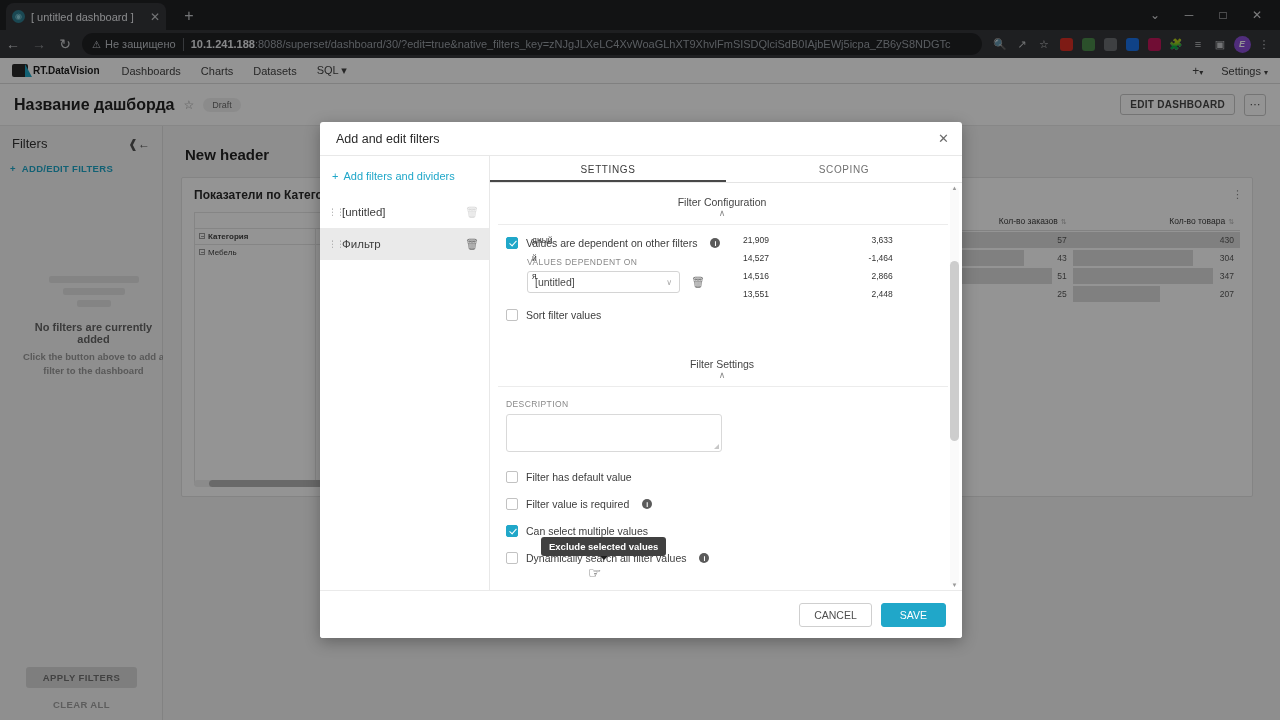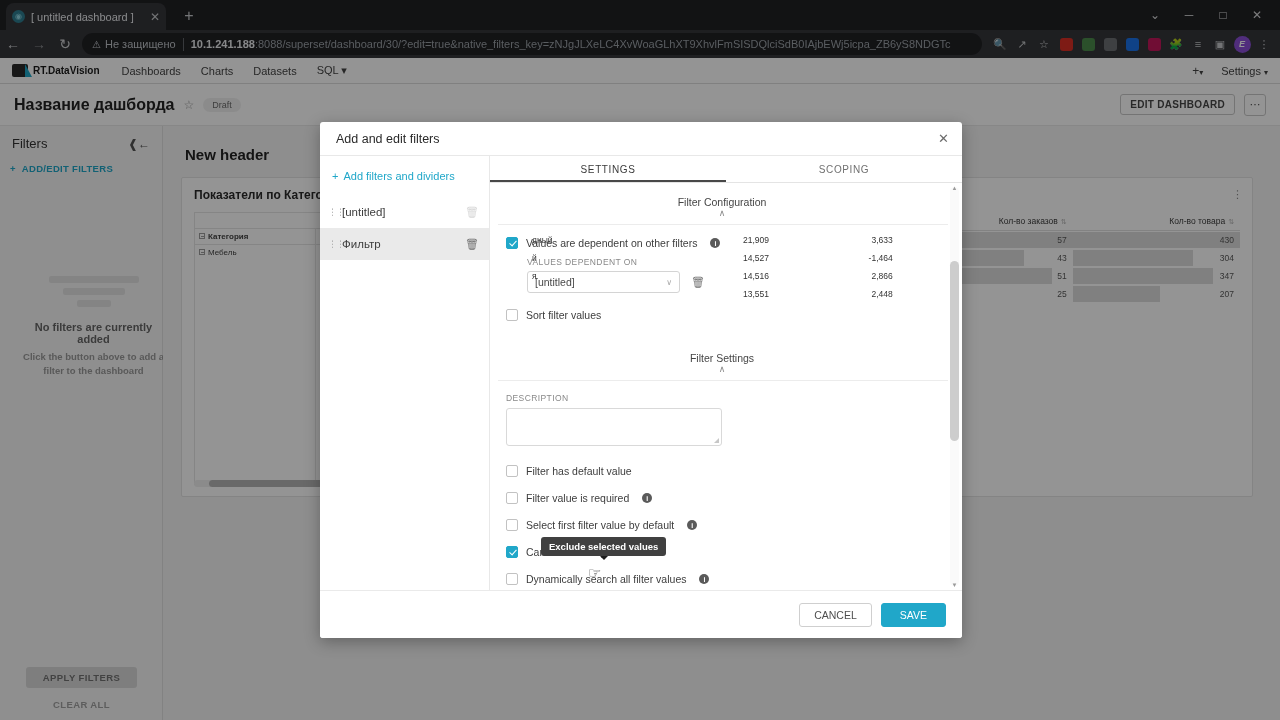--- a/index.html
+++ b/index.html
@@ -544,43 +544,38 @@
                   </div>
                   <span class="trash">🗑</span>
                 </div>
               </div>
               <div class="chkrow">
                 <span class="cbox"></span>
                 <span class="chklabel">Sort filter values</span>
               </div>
             </div>
 
-            <div class="collapse-head" style="margin-top:16px">
+            <div class="collapse-head" style="margin-top:22px">
               <span class="collapse-title">Filter Settings</span>
               <span class="chev">∧</span>
             </div>
             <div class="collapse-body">
               <div class="ta-label">DESCRIPTION</div>
               <div class="textarea"></div>
 
               <div class="chkrow">
                 <span class="cbox"></span>
                 <span class="chklabel">Filter has default value</span>
               </div>
               <div class="chkrow">
                 <span class="cbox"></span>
                 <span class="chklabel">Filter value is required</span>
                 <i class="info">i</i>
               </div>
               <div class="chkrow">
-                <span class="cbox"></span>
-                <span class="chklabel">Select first filter value by default</span>
-                <i class="info">i</i>
-              </div>
-              <div class="chkrow">
                 <span class="cbox on"></span>
                 <span class="chklabel">Can select multiple values</span>
               </div>
               <div class="chkrow">
                 <span class="cbox"></span>
                 <span class="chklabel">Dynamically search all filter values</span>
                 <i class="info">i</i>
               </div>
 
             </div>

